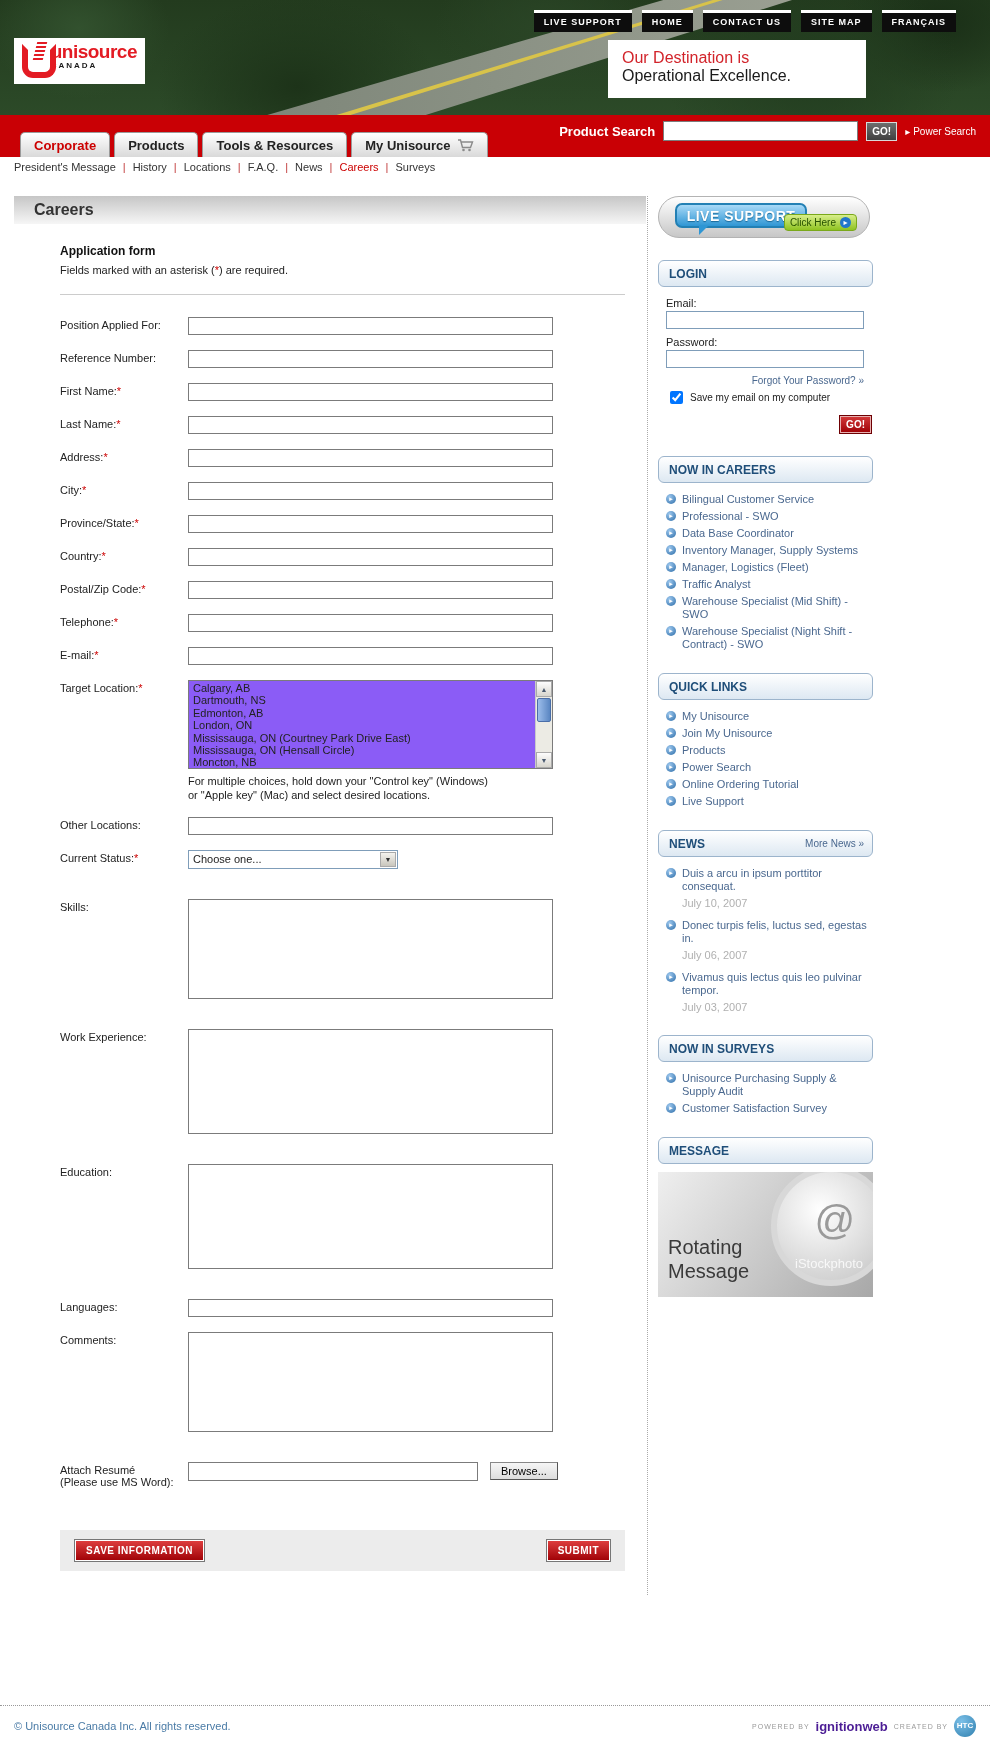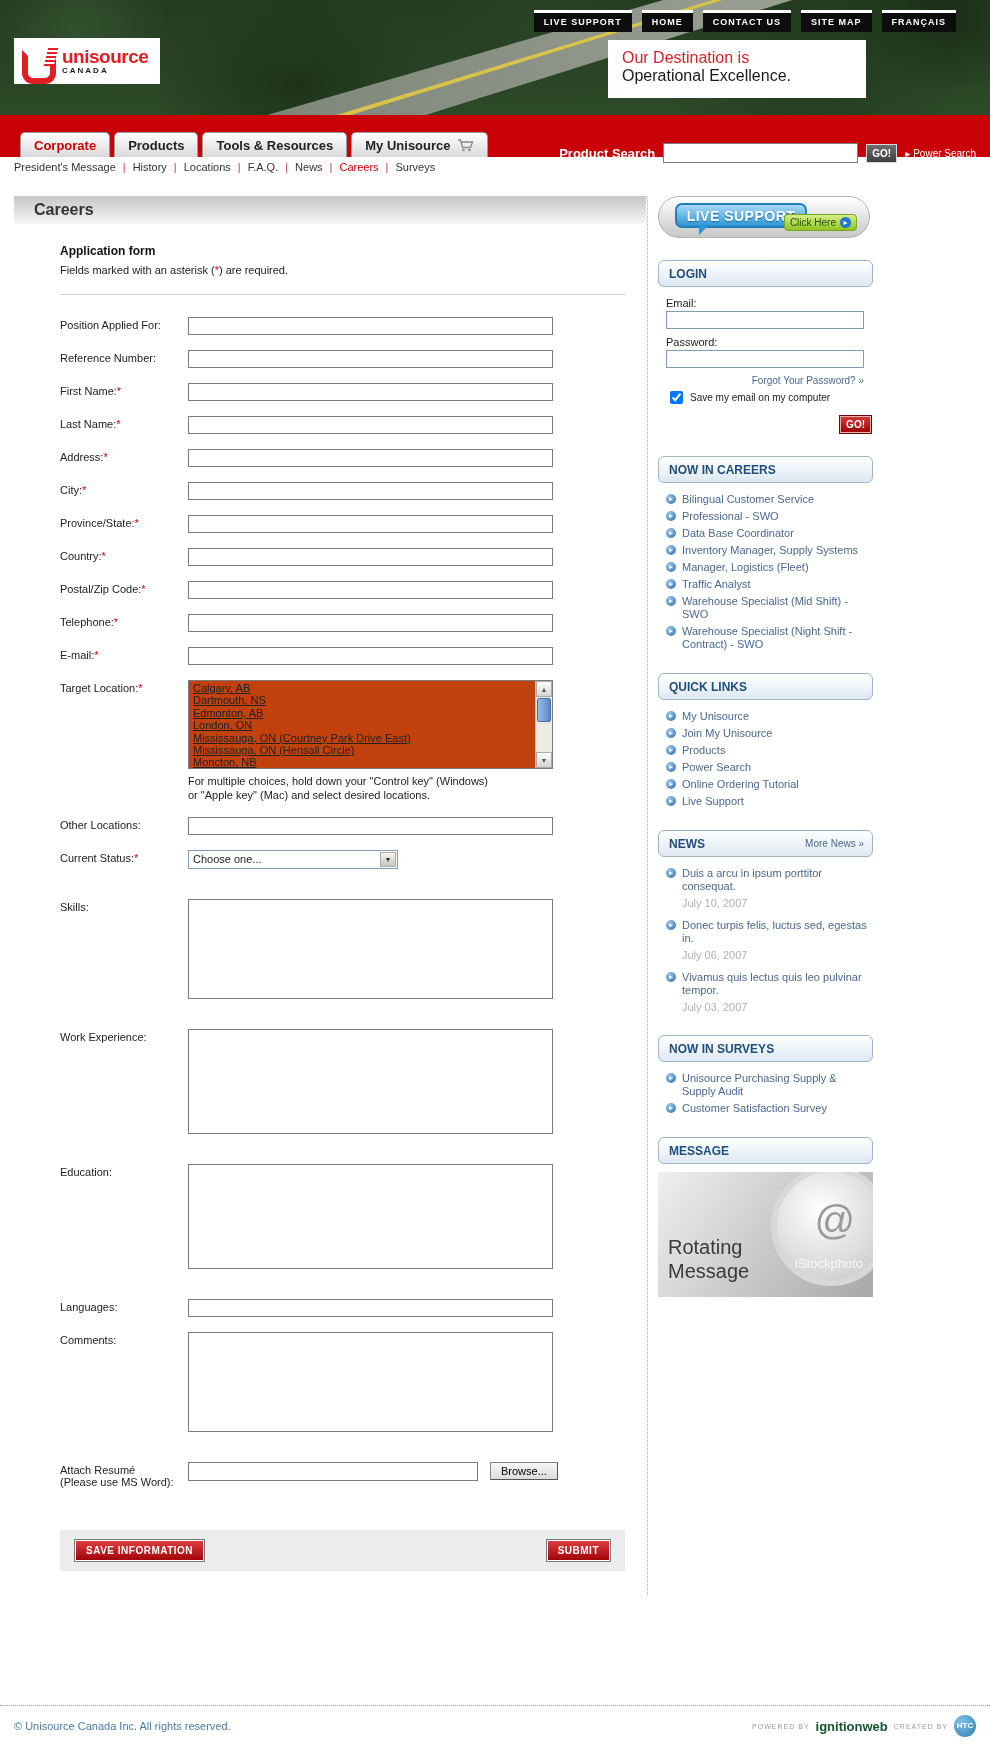--- a/index.html
+++ b/index.html
@@ -23,22 +23,22 @@
   }
   .road { position:absolute; inset:0; background:linear-gradient(90deg,#707a6d,#a4a89b);
     clip-path:polygon(27% 100%, 43% 100%, 80% 0%, 67% 0%); }
   .road-line { position:absolute; inset:0; background:#d8c34a;
     clip-path:polygon(34% 100%, 35.4% 100%, 73% 0%, 72% 0%); }
 
   .util-nav { position:absolute; top:10px; right:34px; display:flex; gap:10px; z-index:3; }
   .util-item { background:#0d0d0d; border-top:3px solid #fff; color:#fff;
     font-size:9px; font-weight:bold; letter-spacing:1px; padding:4px 10px 5px; cursor:pointer; }
 
-  .logo-box { position:absolute; top:38px; left:14px; width:146px; height:46px;
-    background:#fff; z-index:3; display:flex; align-items:center; padding:4px 8px; cursor:pointer; }
+  .logo-box { position:absolute; top:38px; left:14px; width:131px; height:46px;
+    background:#fff; z-index:3; display:flex; padding:4px 8px; cursor:pointer; }
   .logo-mark { width:34px; height:26px; position:relative; margin-right:6px; }
   .logo-mark:before { content:""; position:absolute; left:0; top:2px; width:22px; height:22px;
     border:6px solid #e31b23; border-top-color:transparent; border-radius:0 0 11px 11px; }
   .logo-mark:after { content:""; position:absolute; right:0; top:0; width:10px; height:18px;
     background:repeating-linear-gradient(#e31b23 0 2px, #fff 2px 4px); transform:skewX(-14deg); }
   .logo-text { line-height:1; }
   .logo-name { color:#e31b23; font-weight:bold; font-size:19px; letter-spacing:-0.5px; }
   .logo-country { color:#1a1a1a; font-weight:bold; font-size:8px; letter-spacing:2px; margin-top:1px; }
 
   .tagline-box { position:absolute; top:40px; left:608px; width:258px; height:58px;
@@ -46,21 +46,21 @@
   .tagline-1 { color:#d2232a; font-size:16px; }
   .tagline-2 { color:#1a1a1a; font-size:16px; }
 
   
   .red-bar { position:relative; height:42px; background:#c90005; }
   .tabs { position:absolute; left:20px; bottom:0; display:flex; gap:4px; }
   .tab { background:linear-gradient(#ffffff,#d9d9d9); border:1px solid #9a9a9a; border-bottom:none;
     border-radius:5px 5px 0 0; padding:5px 13px 4px; font-size:13px; font-weight:bold;
     color:#222; cursor:pointer; display:flex; align-items:center; gap:6px; }
   .tab.active { color:#cc0000; }
-  .search-zone { position:absolute; right:14px; top:28px; display:flex; align-items:center; gap:8px; }
+  .search-zone { position:absolute; right:14px; top:6px; display:flex; align-items:center; gap:8px; }
   .search-label { color:#fff; font-weight:bold; font-size:13px; }
   .search-input { width:195px; height:20px; border:1px solid #7c7c7c; font-size:11px; padding:0 3px; }
   .go-dark { background:linear-gradient(#6e6e6e,#3f3f3f); color:#fff; font-weight:bold; font-size:10px;
     border:1px solid #d9d9d9; padding:3px 5px; cursor:pointer; }
   .power-search { color:#fff; font-size:10px; display:flex; align-items:center; gap:3px; cursor:pointer; }
 
   
   .sub-nav { padding:4px 0 5px 14px; background:#fff; font-size:11px; color:#333;
     display:flex; gap:7px; }
   .sub-item { cursor:pointer; }
@@ -84,22 +84,22 @@
   .frow { display:flex; align-items:flex-start; margin-bottom:15px; }
   .frow.gap-lg { margin-bottom:30px; }
   .flabel { width:128px; padding-top:2px; font-size:11px; color:#222; flex-shrink:0; }
   .tinput { width:365px; height:18px; border:1px solid #7b7b7b; background:#fff;
     font-size:11px; padding:0 3px; font-family:inherit; }
   .tarea { width:365px; border:1px solid #7b7b7b; background:#fff; resize:none;
     font-family:inherit; font-size:11px; padding:2px 3px; }
   .h100 { height:100px; } .h105 { height:105px; }
 
   
-  .listbox { width:365px; height:89px; border:1px solid #7b7b7b; background:#c2410c;
-    position:relative; overflow:hidden; cursor:default;text-decoration:underline; }
+  .listbox { width:365px; height:89px; border:1px solid #7b7b7b; background:#8b5cf6;
+    position:relative; overflow:hidden; cursor:default; }
   .lb-items { padding:1px 20px 0 4px; }
   .lb-item { font-size:11px; line-height:12.4px; white-space:nowrap; }
   .lb-scroll { position:absolute; right:0; top:0; bottom:0; width:17px;
     background:#ecebe4; border-left:1px solid #c9c9c9; }
   .lb-arrow { height:16px; background:linear-gradient(#fdfdfd,#d7d5cd); border:1px solid #aaa;
     font-size:7px; color:#4a5a70; text-align:center; line-height:15px; cursor:pointer; }
   .lb-arrow.down { position:absolute; bottom:0; left:0; right:0; }
   .lb-thumb { position:absolute; top:17px; left:1px; right:1px; height:24px; border-radius:2px;
     background:linear-gradient(90deg,#9cbdea,#5a86c2); border:1px solid #4a6ea8; cursor:grab; }
   .lb-help { font-size:11px; color:#222; margin-top:5px; line-height:14px; }
@@ -168,21 +168,21 @@
   .msg-text { position:absolute; left:10px; bottom:14px; font-size:20px; color:#3a3a3a; line-height:24px; }
   .msg-watermark { position:absolute; right:10px; bottom:26px; color:rgba(255,255,255,0.8); font-size:13px; }
 
   
   .footer { position:absolute; left:0; right:0; bottom:0; height:41px;
     border-top:1px dotted #999; display:flex; justify-content:space-between;
     align-items:center; padding:0 14px; }
   .copyright { color:#4a7ba6; }
   .footer-right { display:flex; align-items:center; gap:6px; }
   .fsmall { color:#9a9a9a; font-size:7px; letter-spacing:1px; }
-  .ignition { color:#14532d; font-weight:bold; font-size:13px; }
+  .ignition { color:#4c1d95; font-weight:bold; font-size:13px; }
   .htc-logo { width:22px; height:22px; border-radius:50%; color:#fff; font-weight:bold; font-size:8px;
     background:radial-gradient(circle at 35% 30%, #7cc0e8, #2f7fae); text-align:center; line-height:22px; }
 </style>
 </head>
 <body>
 
 <div class="banner">
   <div class="road"></div>
   <div class="road-line"></div>
 

